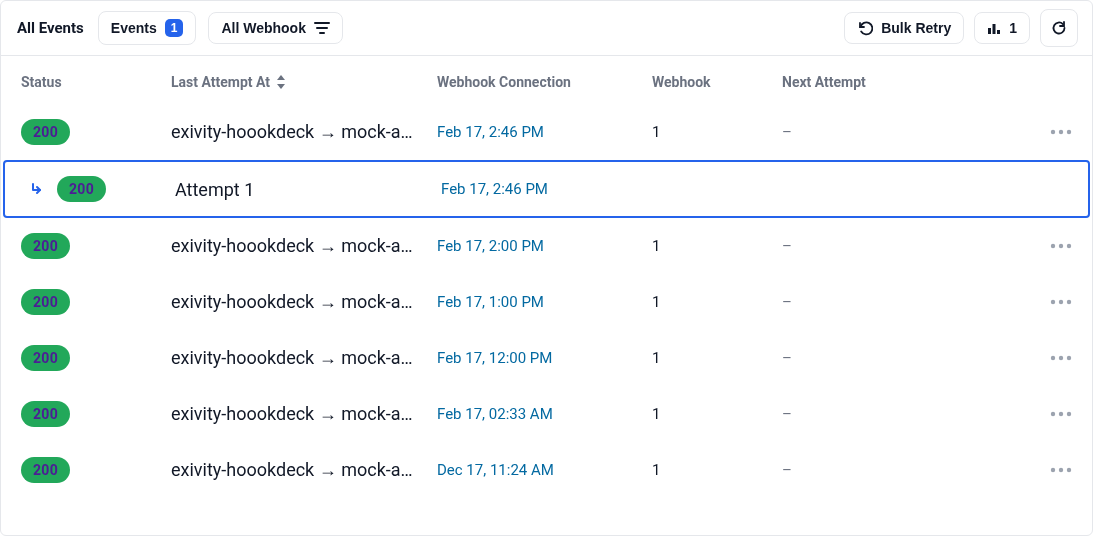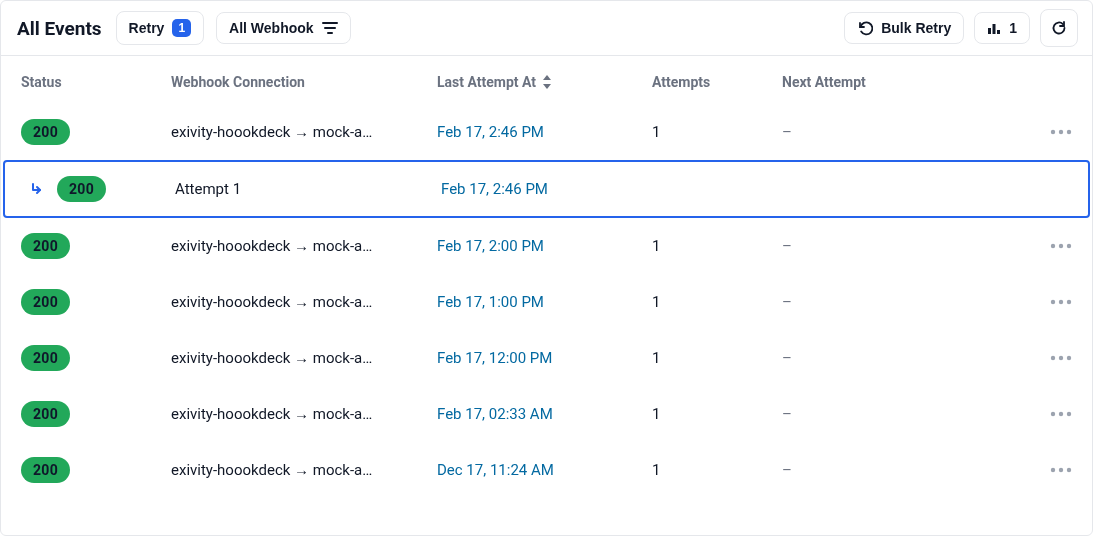--- a/index.html
+++ b/index.html
@@ -23,21 +23,21 @@
   }
   .toolbar-left {
     display: flex; align-items: center; gap: 12px;
   }
   .toolbar-right {
     margin-left: auto;
     display: flex; align-items: center; gap: 10px;
   }
   .tab-label {
     font-weight: 700;
-    font-size: 19px;
+    font-size: 15px;
     padding: 4px 2px;
     cursor: pointer;
   }
   .btn {
     display: inline-flex;
     align-items: center;
     gap: 8px;
     border: 1px solid #e5e7eb;
     background: #fff;
     border-radius: 8px;
@@ -95,30 +95,30 @@
     min-height: 56px;
     border: 2px solid #2563eb;
     border-radius: 4px;
     background: #fff;
     margin: 0 2px;
   }
   .status-cell { display: flex; align-items: center; gap: 10px; }
   .sub-status-cell { display: flex; align-items: center; gap: 12px; padding-left: 4px;}
   .pill-200 {
     background: #22a85a;
-    color: #0f172a;
+    color: #4c1d95;
     font-weight: 700;
     font-size: 14px;
     border-radius: 999px;
     padding: 5px 12px;
     letter-spacing: 0.3px;
   }
   .conn {
     color: #111827;
-    font-size: 15px;
+    font-size: 18px;
     white-space: nowrap;
     overflow: hidden;
     text-overflow: ellipsis;
     padding-right: 8px;
   }
   .ts { color: #0369a1; font-size: 15px; }
   .attempts { color: #111827; font-size: 15px; }
   .dash { color: #6b7280; font-size: 15px; }
   .more {
     display: flex; justify-content: flex-end; align-items: center;
@@ -133,21 +133,21 @@
   }
   .sub-arrow { color: #2563eb; }
 </style>
 </head>
 <body>
 
 <div class="toolbar">
   <div class="toolbar-left">
     <span class="tab-label">All Events</span>
     <button class="btn">
-      <span>Retry</span>
+      <span>Events</span>
       <span class="badge-blue">1</span>
     </button>
     <button class="btn">
       <span>All Webhook</span>
       <span class="icon">
         <svg width="16" height="14" viewBox="0 0 16 14" fill="none" stroke="#111827" stroke-width="2" stroke-linecap="round">
           <line x1="1" y1="2" x2="15" y2="2"></line>
             <line x1="3" y1="7" x2="13" y2="7"></line>
             <line x1="6" y1="12" x2="10" y2="12"></line>
         </svg>
@@ -180,31 +180,31 @@
           <path d="M13.5 8a5.5 5.5 0 1 1-1.6-3.9"></path>
             <path d="M13 2v4h-4"></path>
         </svg>
       </span>
     </button>
   </div>
 </div>
 
 <div class="table-header">
   <div class="col-head">Status</div>
-  <div class="col-head">Webhook Connection</div>
   <div class="col-head">
     <span>Last Attempt At</span>
     <span class="icon">
       <svg width="10" height="14" viewBox="0 0 10 14" fill="#6b7280">
         <path d="M5 0 L9 5 L1 5 Z"></path>
           <path d="M5 14 L1 9 L9 9 Z"></path>
       </svg>
     </span>
   </div>
-  <div class="col-head">Attempts</div>
+  <div class="col-head">Webhook Connection</div>
+  <div class="col-head">Webhook</div>
   <div class="col-head">Next Attempt</div>
   <div></div>
 </div>
 
 <div id="rows-container">
     <div class="row">
       <div class="status-cell">
         <span class="pill-200">200</span>
       </div>
       <div class="conn">exivity-hoookdeck → mock-a…</div>

